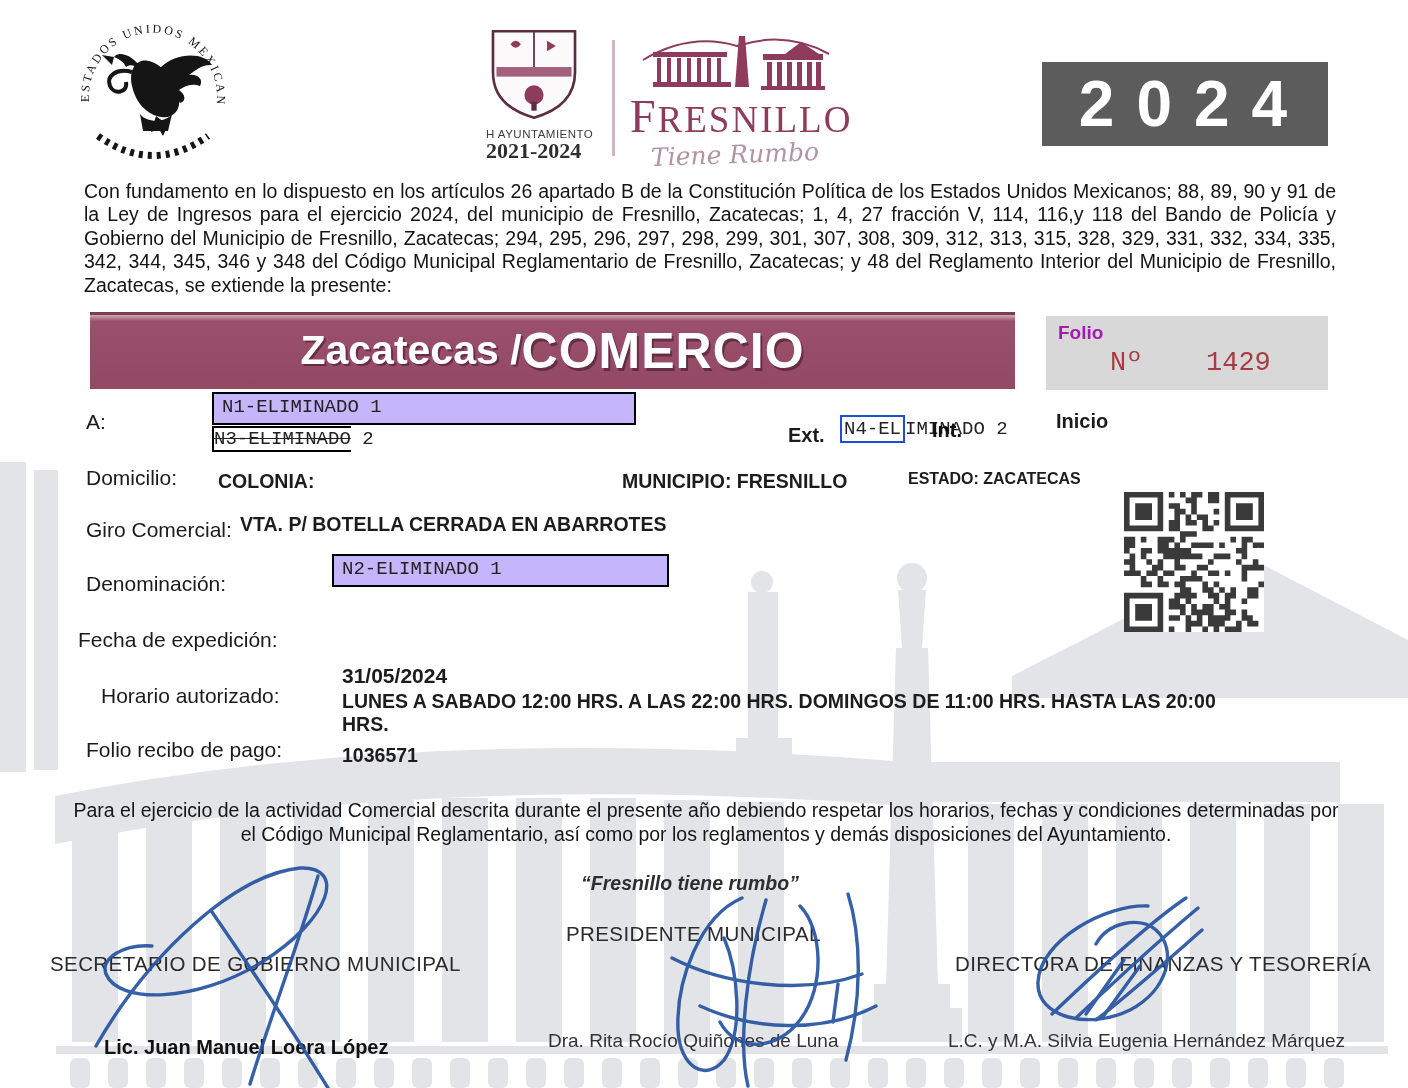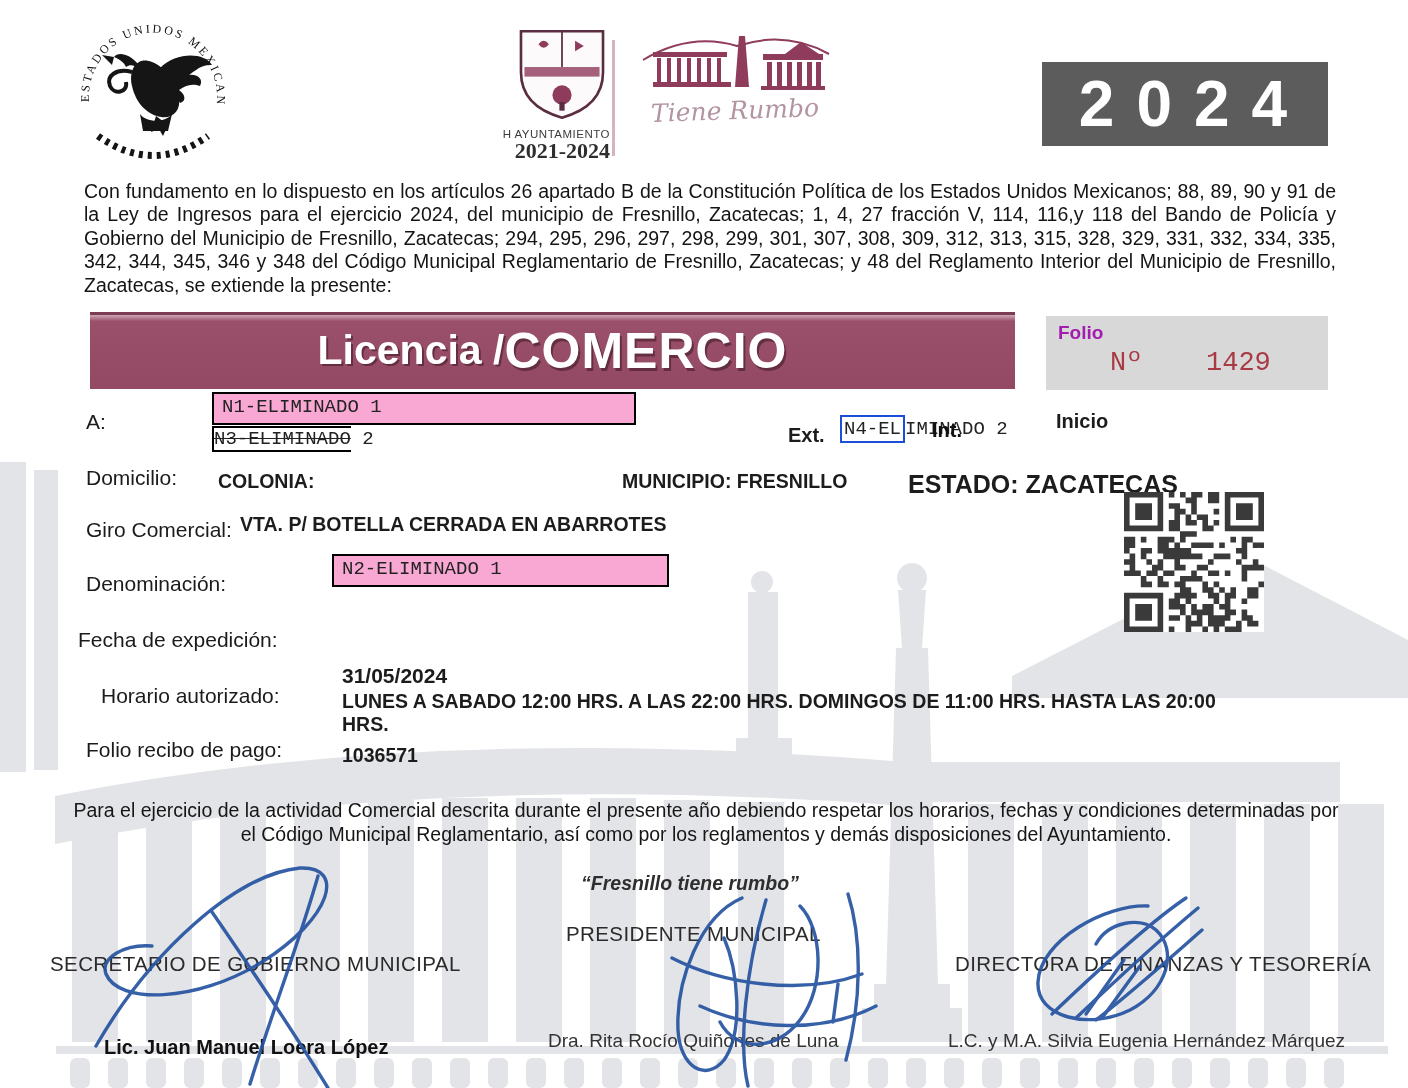--- a/index.html
+++ b/index.html
@@ -6,21 +6,21 @@
   .page{
     position:relative;width:1408px;height:1088px;margin:0 auto;
     background:#ffffff;overflow:hidden;
     font-family:"Liberation Sans",sans-serif;color:#1c1c1c;
   }
   .abs{position:absolute;}
   
   .watermark{position:absolute;left:0;top:0;width:1408px;height:1088px;pointer-events:none;}
   
   .seal{left:68px;top:10px;width:170px;height:170px;}
-  .shield-wrap{left:486px;top:26px;width:124px;height:150px;text-align:right;}
+  .shield-wrap{left:486px;top:26px;width:124px;height:150px;text-align:left;}
   .shield-cap1{font-size:11.5px;letter-spacing:.5px;color:#3c3c3c;margin-top:2px;}
   .shield-cap2{font-family:"Liberation Serif",serif;font-weight:bold;font-size:22px;color:#2e2e2e;line-height:1;}
   .logo-divider{left:612px;top:40px;width:3px;height:116px;background:#d3b4c0;}
   .city-logo{left:630px;top:30px;width:210px;height:146px;text-align:center;}
   .city-name{display:block;font-family:"Liberation Serif",serif;font-size:37px;letter-spacing:2px;color:#8e3b5c;line-height:1;margin-top:-2px;}
   .city-name::first-letter{font-size:46px;}
   .city-tagline{display:block;font-family:"DejaVu Serif",serif;font-style:italic;font-size:25px;color:#b294a2;transform:rotate(-2deg);margin-top:0px;}
   .year-badge{left:1042px;top:62px;width:286px;height:84px;background:#5c5c5c;color:#fff;
     font-weight:bold;font-size:64px;letter-spacing:22px;text-align:center;line-height:84px;text-indent:18px;}
   
@@ -30,34 +30,34 @@
     display:flex;align-items:center;justify-content:center;box-shadow:inset 0 3px 0 #7c3c53;}
   .banner .pfx{color:#fff;font-weight:bold;font-size:41px;text-shadow:2px 2px 0 rgba(40,10,20,.45);}
   .banner .ttl{color:#fff;font-weight:bold;font-size:50px;letter-spacing:1px;text-shadow:2px 3px 0 rgba(40,10,20,.45);}
   .folio-box{left:1046px;top:316px;width:282px;height:74px;background:#d8d8d8;}
   .folio-label{position:absolute;left:12px;top:6px;font-weight:bold;font-size:19px;color:#a21caf;}
   .folio-no{position:absolute;left:64px;top:32px;font-family:"Liberation Mono",monospace;font-size:27px;color:#a93a44;}
   .folio-num{position:absolute;left:160px;top:32px;font-family:"Liberation Mono",monospace;font-size:27px;color:#a93a44;}
   
   .lbl{font-size:21px;color:#1b1b1b;}
   .mono{font-family:"Liberation Mono",monospace;font-size:19px;color:#222;}
-  .redbox{border:2.5px solid #000;background:#f9a8d4;}
+  .redbox{border:2.5px solid #000;background:#c4b5fd;}
   .n1-box{left:212px;top:392px;width:412px;height:27px;padding:2px 0 0 8px;}
   .n3-wrap{left:212px;top:428px;}
   .n3-boxed{border:2px solid #000;border-right:none;text-decoration:line-through;padding:0 0;}
   .ext-lbl{left:788px;top:424px;font-weight:bold;font-size:20px;}
   .n4-wrap{left:840px;top:418px;}
   .n4-boxed{border:2px solid #1d4ed8;padding:1px 2px;}
   .int-overlay{position:absolute;left:92px;top:1px;font-family:"Liberation Sans",sans-serif;font-weight:bold;font-size:20px;color:#111;}
   .inicio-lbl{left:1056px;top:410px;font-weight:bold;font-size:20px;}
   .expediente{left:1072px;top:440px;font-weight:bold;font-size:19.5px;}
   .dom-lbl{left:86px;top:466px;}
   .colonia{left:218px;top:470px;font-weight:bold;font-size:19.5px;}
   .municipio{left:622px;top:470px;font-weight:bold;font-size:19.5px;}
-  .estado{left:908px;top:470px;font-weight:bold;font-size:25px;}
+  .estado{left:908px;top:470px;font-weight:bold;font-size:16px;}
   .giro-lbl{left:86px;top:518px;}
   .giro-val{left:240px;top:513px;font-weight:bold;font-size:19.5px;}
   .qr{left:1124px;top:492px;width:140px;height:140px;}
   .den-lbl{left:86px;top:572px;}
   .n2-box{left:332px;top:554px;width:325px;height:27px;padding:2px 0 0 8px;}
   .fecha-lbl{left:78px;top:628px;}
   .fecha-val{left:342px;top:632px;font-weight:bold;font-size:21px;margin-top:32px;}
   .hor-lbl{left:101px;top:684px;}
   .hor-val{left:342px;top:690px;width:880px;font-weight:bold;font-size:19.5px;}
   .frp-lbl{left:86px;top:738px;}
@@ -213,29 +213,30 @@
         <rect x="132" y="32" width="5" height="24" stroke="none"></rect>
           <rect x="142" y="32" width="5" height="24" stroke="none"></rect>
         <rect x="152" y="32" width="5" height="24" stroke="none"></rect>
           <rect x="162" y="32" width="5" height="24" stroke="none"></rect>
         <rect x="172" y="32" width="5" height="24" stroke="none"></rect>
           <rect x="181" y="32" width="5" height="24" stroke="none"></rect>
         <rect x="126" y="56" width="64" height="4" stroke="none"></rect>
         <path d="M150,24 L166,12 L184,24 Z" stroke="none"></path>
       </g>
     </svg>
+    <span class="city-name">FRESNILLO</span>
     <span class="city-tagline">Tiene Rumbo</span>
   </div>
 
   <div class="abs year-badge">2024</div>
 
   <div class="abs legal">Con fundamento en lo dispuesto en los artículos 26 apartado B de la Constitución Política de los Estados Unidos Mexicanos; 88, 89, 90 y 91 de la Ley de Ingresos para el ejercicio 2024, del municipio de Fresnillo, Zacatecas; 1, 4, 27 fracción V, 114, 116,y 118 del Bando de Policía y Gobierno del Municipio de Fresnillo, Zacatecas; 294, 295, 296, 297, 298, 299, 301, 307, 308, 309, 312, 313, 315, 328, 329, 331, 332, 334, 335, 342, 344, 345, 346 y 348 del Código Municipal Reglamentario de Fresnillo, Zacatecas; y 48 del Reglamento Interior del Municipio de Fresnillo, Zacatecas, se extiende la presente:</div>
 
   <div class="abs banner">
-    <span class="pfx">Licencia /</span>
+    <span class="pfx">Zacatecas /</span>
     <span class="ttl">COMERCIO</span>
   </div>
 
   <div class="abs folio-box">
     <span class="folio-label">Folio</span>
     <span class="folio-no">Nº</span>
     <span class="folio-num">1429</span>
   </div>
 
   <div class="abs inicio-lbl">Inicio</div>

